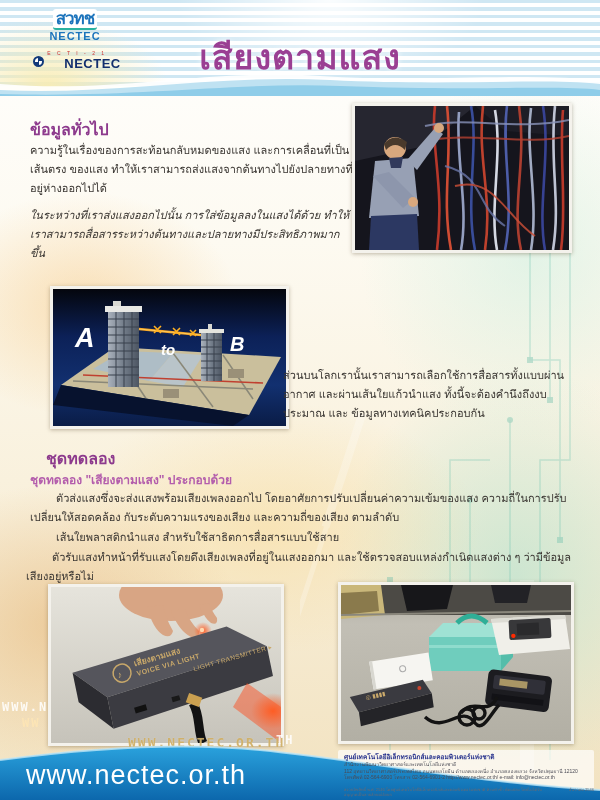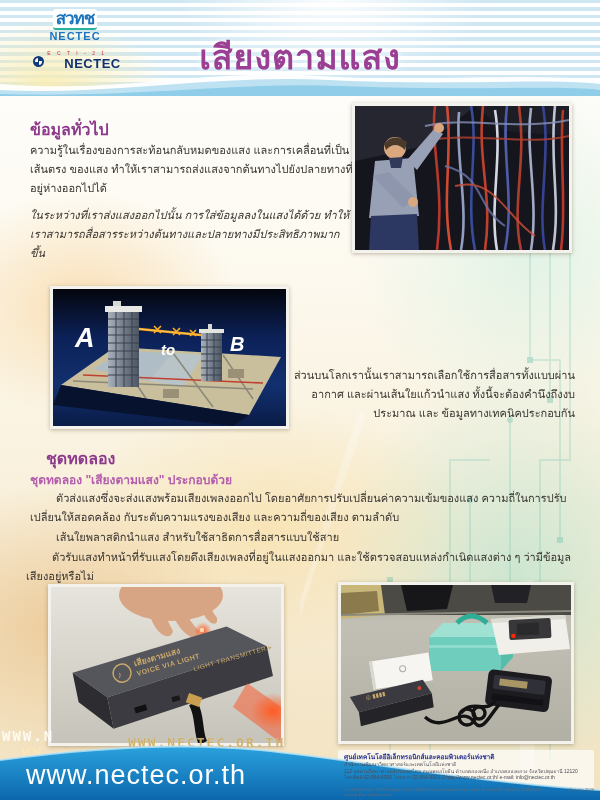--- a/index.html
+++ b/index.html
@@ -56,21 +56,21 @@
   
   .photo { position:absolute; border:3px solid #f4f2ec; box-shadow:0 1px 4px rgba(80,60,30,.35); }
   .photo svg { display:block; }
   
   .circuit { position:absolute; opacity:.5; }
   .wm {
     position:absolute; font-family:"DejaVu Sans Mono",monospace; font-weight:bold;
     letter-spacing:2px;
   }
   .wm-main { color:rgba(205,172,96,.9); font-size:13px; text-shadow:0 0 1px rgba(255,255,255,.4); }
-  .wm-frag { color:rgba(255,255,255,.85); font-size:14px;margin-top:28px; }
+  .wm-frag { color:rgba(255,255,255,.85); font-size:12px; }
   
   .footer-wave { position:absolute; left:0; top:738px; width:600px; height:62px; }
   .footer-url {
     position:absolute; left:26px; top:760px; font-size:27px; color:#ffffff;
     letter-spacing:1px; font-weight:normal;
   }
   .footer-panel {
     position:absolute; left:338px; top:750px; width:256px; height:44px;
     background:rgba(255,255,255,.68); border-radius:2px;
   }
@@ -239,21 +239,21 @@
           <path d="M120,39 l7,7 M127,39 l-7,7"></path>
           <path d="M137,41 l6,6 M143,41 l-6,6"></path>
       </g>
 
       <text x="22" y="58" font-size="27" font-style="italic" font-weight="bold" fill="#ffffff">A</text>
       <text x="108" y="66" font-size="15" font-style="italic" font-weight="bold" fill="#ffffff">to</text>
       <text x="177" y="62" font-size="20" font-style="italic" font-weight="bold" fill="#ffffff">B</text>
     </svg>
   </div>
 
-  <div class="para" style="left:269px; top:366px; width:306px;text-align:right;">ส่วนบนโลกเรานั้นเราสามารถเลือกใช้การสื่อสารทั้งแบบผ่านอากาศ และผ่านเส้นใยแก้วนำแสง ทั้งนี้จะต้องคำนึงถึงงบประมาณ และ ข้อมูลทางเทคนิคประกอบกัน</div>
+  <div class="para" style="left:283px; top:366px; width:306px;">ส่วนบนโลกเรานั้นเราสามารถเลือกใช้การสื่อสารทั้งแบบผ่านอากาศ และผ่านเส้นใยแก้วนำแสง ทั้งนี้จะต้องคำนึงถึงงบประมาณ และ ข้อมูลทางเทคนิคประกอบกัน</div>
 
   <div class="h-purple" style="left:30px; top:446px;margin-left:16px;">ชุดทดลอง</div>
   <div class="sub-magenta" style="left:30px; top:470px;">ชุดทดลอง "เสียงตามแสง" ประกอบด้วย</div>
   <div class="para indent" style="left:30px; top:489px; width:556px;">ตัวส่งแสงซึ่งจะส่งแสงพร้อมเสียงเพลงออกไป โดยอาศัยการปรับเปลี่ยนค่าความเข้มของแสง ความถี่ในการปรับเปลี่ยนให้สอดคล้อง กับระดับความแรงของเสียง และความถี่ของเสียง ตามลำดับ</div>
   <div class="para indent" style="left:30px; top:528px; width:556px;">เส้นใยพลาสติกนำแสง สำหรับใช้สาธิตการสื่อสารแบบใช้สาย</div>
   <div class="para indent" style="left:26px; top:548px; width:556px;">ตัวรับแสงทำหน้าที่รับแสงโดยดึงเสียงเพลงที่อยู่ในแสงออกมา และใช้ตรวจสอบแหล่งกำเนิดแสงต่าง ๆ ว่ามีข้อมูลเสียงอยู่หรือไม่</div>
 
   <div class="photo" style="left:48px; top:584px;">
     <svg width="230" height="156" viewBox="0 0 230 156">
       <defs>

